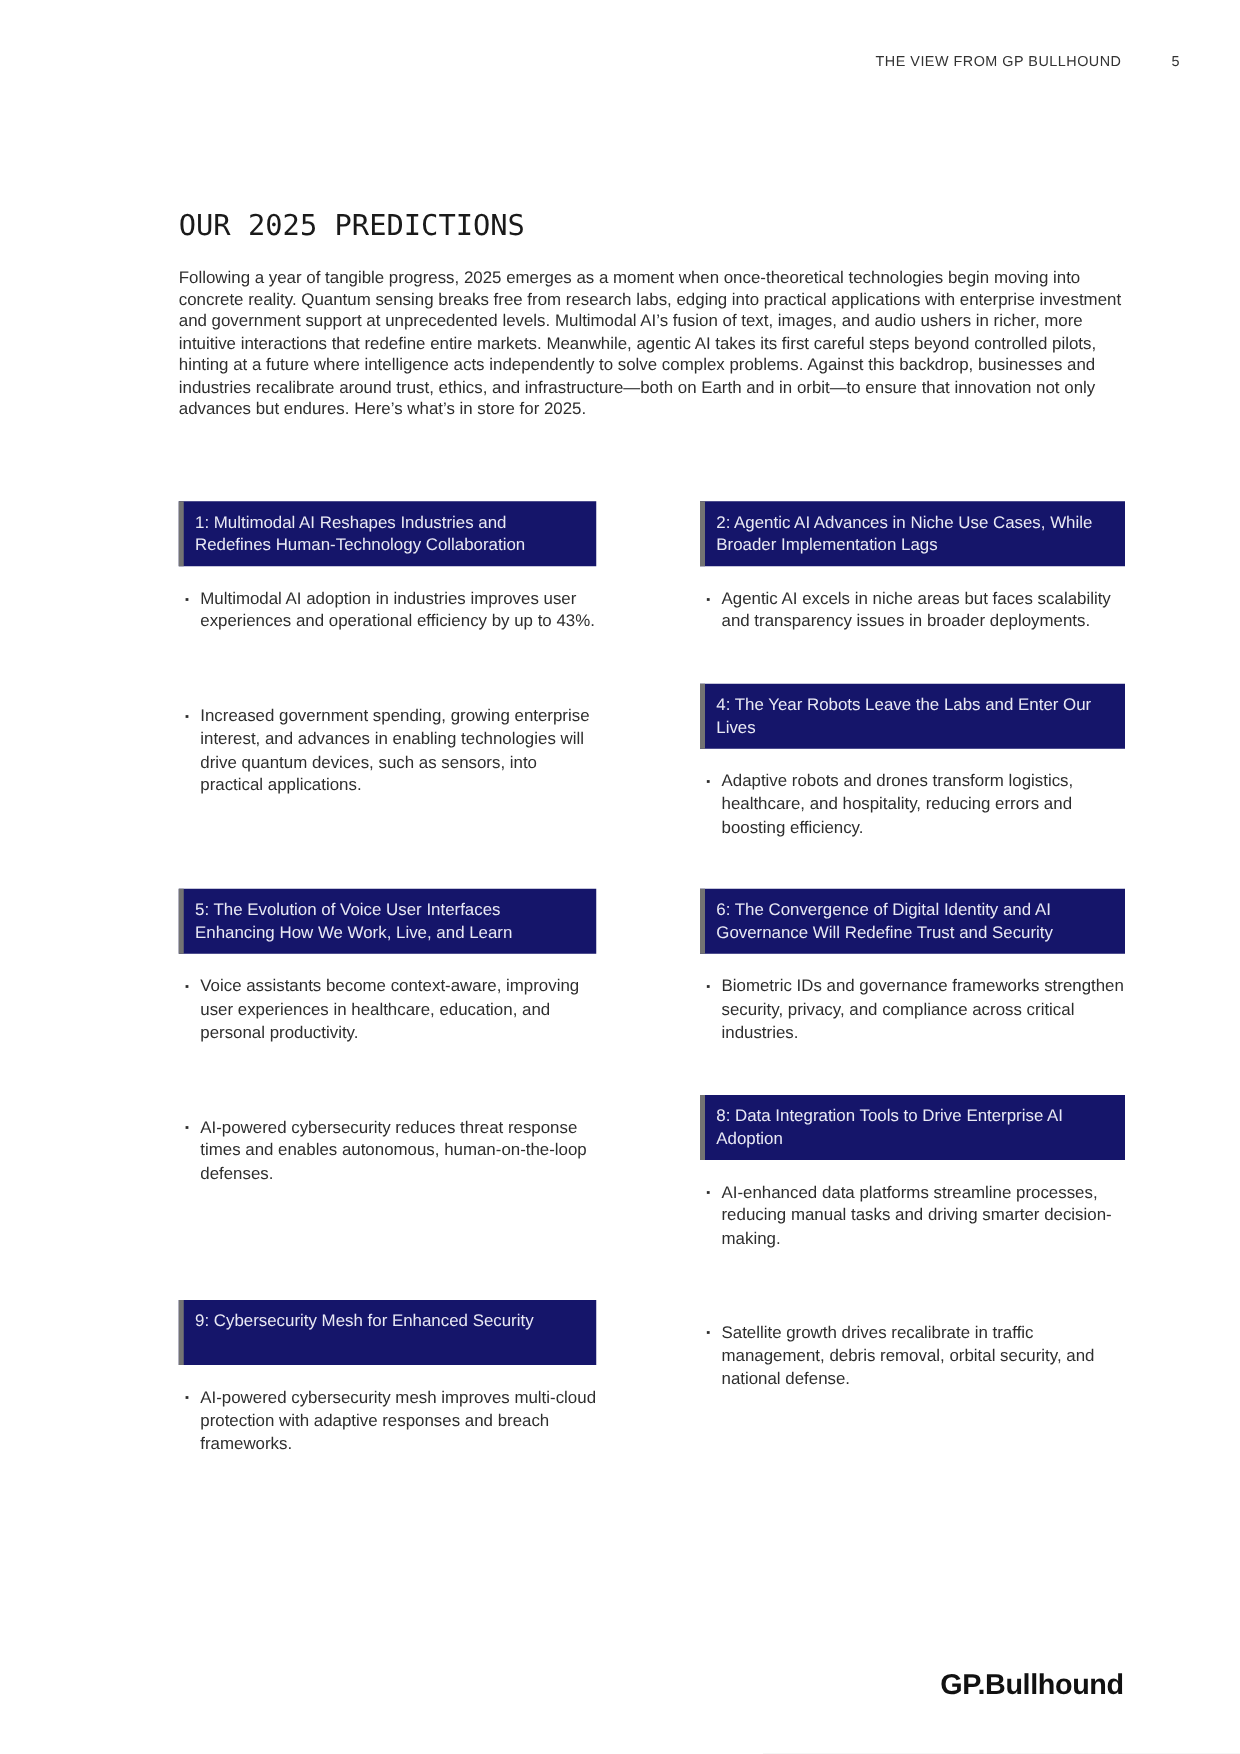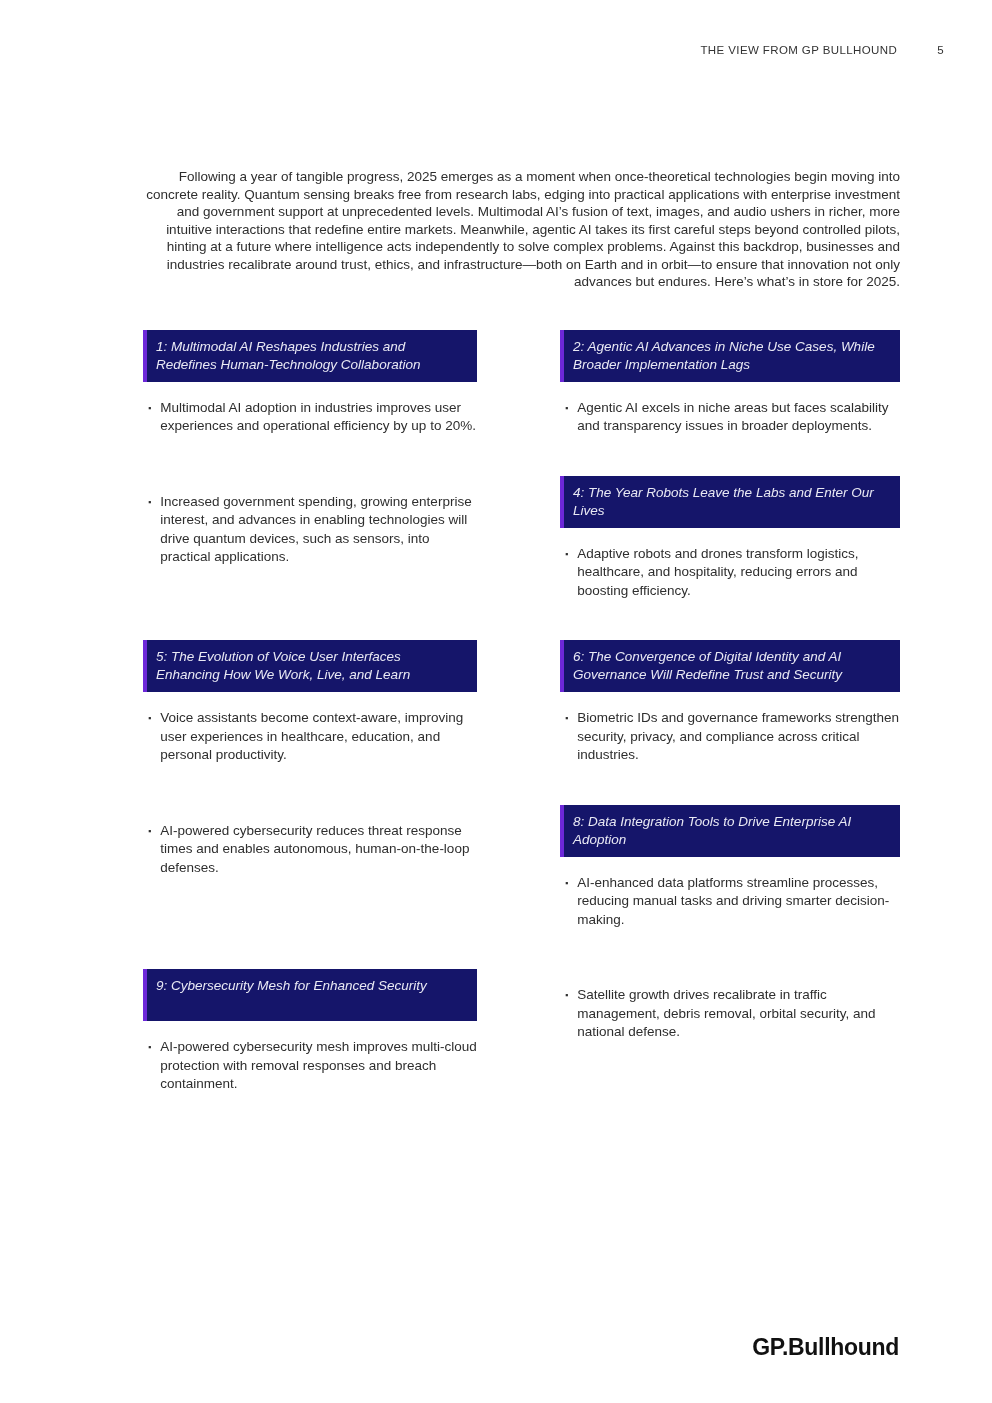--- a/index.html
+++ b/index.html
@@ -37,39 +37,37 @@
     font-size: 23px;
     letter-spacing: 0px;
     color: #1a1a1a;
     margin-bottom: 19px;
     white-space: nowrap;
   }
   .intro {
     font-size: 13.5px;
     line-height: 17.5px;
     color: #2e2e2e;
-    margin-bottom: 39px;
+    margin-bottom: 65px;
     max-width: 757px;
-    text-align: right;
   }
   .grid {
     display: grid;
     grid-template-columns: 334px 340px;
     column-gap: 83px;
   }
   .card { margin-bottom: 40px; }
   .card-head {
     background: #15156a;
-    border-left: 4px solid #6d28d9;
+    border-left: 4px solid #737373;
     color: #e9e9f4;
     font-size: 13.5px;
     line-height: 18px;
     padding: 8px 10px 8px 9px;
     min-height: 52px;
-    font-style: italic;
   }
   .card-bullets {
     list-style: none;
     margin-top: 17px;
     padding-left: 5px;
   }
   .card-bullets li {
     display: flex;
     gap: 9px;
     font-size: 13.5px;
@@ -99,32 +97,33 @@
 <body>
 
 <div class="page">
 
   <div class="running-header">
     <span>THE VIEW FROM GP BULLHOUND</span>
     <span>5</span>
   </div>
 
   <div class="content">
+    <h1 class="section-title">OUR 2025 PREDICTIONS</h1>
     <p class="intro">Following a year of tangible progress, 2025 emerges as a moment when once-theoretical technologies begin moving into concrete reality. Quantum sensing breaks free from research labs, edging into practical applications with enterprise investment and government support at unprecedented levels. Multimodal AI’s fusion of text, images, and audio ushers in richer, more intuitive interactions that redefine entire markets. Meanwhile, agentic AI takes its first careful steps beyond controlled pilots, hinting at a future where intelligence acts independently to solve complex problems. Against this backdrop, businesses and industries recalibrate around trust, ethics, and infrastructure—both on Earth and in orbit—to ensure that innovation not only advances but endures. Here’s what’s in store for 2025.</p>
 
     <div class="grid">
 
       <article class="card">
         <div class="card-head">
           <span>1: Multimodal AI Reshapes Industries and Redefines Human-Technology Collaboration</span>
         </div>
         <ul class="card-bullets">
           <li>
             <span class="bullet-marker">▪</span>
-            <span>Multimodal AI adoption in industries improves user experiences and operational efficiency by up to 20%.</span>
+            <span>Multimodal AI adoption in industries improves user experiences and operational efficiency by up to 43%.</span>
           </li>
         </ul>
       </article>
 
       <article class="card">
         <div class="card-head">
           <span>2: Agentic AI Advances in Niche Use Cases, While Broader Implementation Lags</span>
         </div>
         <ul class="card-bullets">
           <li>
@@ -200,21 +199,21 @@
         </ul>
       </article>
 
       <article class="card">
         <div class="card-head">
           <span>9: Cybersecurity Mesh for Enhanced Security</span>
         </div>
         <ul class="card-bullets">
           <li>
             <span class="bullet-marker">▪</span>
-            <span>AI-powered cybersecurity mesh improves multi-cloud protection with removal responses and breach containment.</span>
+            <span>AI-powered cybersecurity mesh improves multi-cloud protection with adaptive responses and breach frameworks.</span>
           </li>
         </ul>
       </article>
 
       <article class="card">
         <ul class="card-bullets">
           <li>
             <span class="bullet-marker">▪</span>
             <span>Satellite growth drives recalibrate in traffic management, debris removal, orbital security, and national defense.</span>
           </li>

